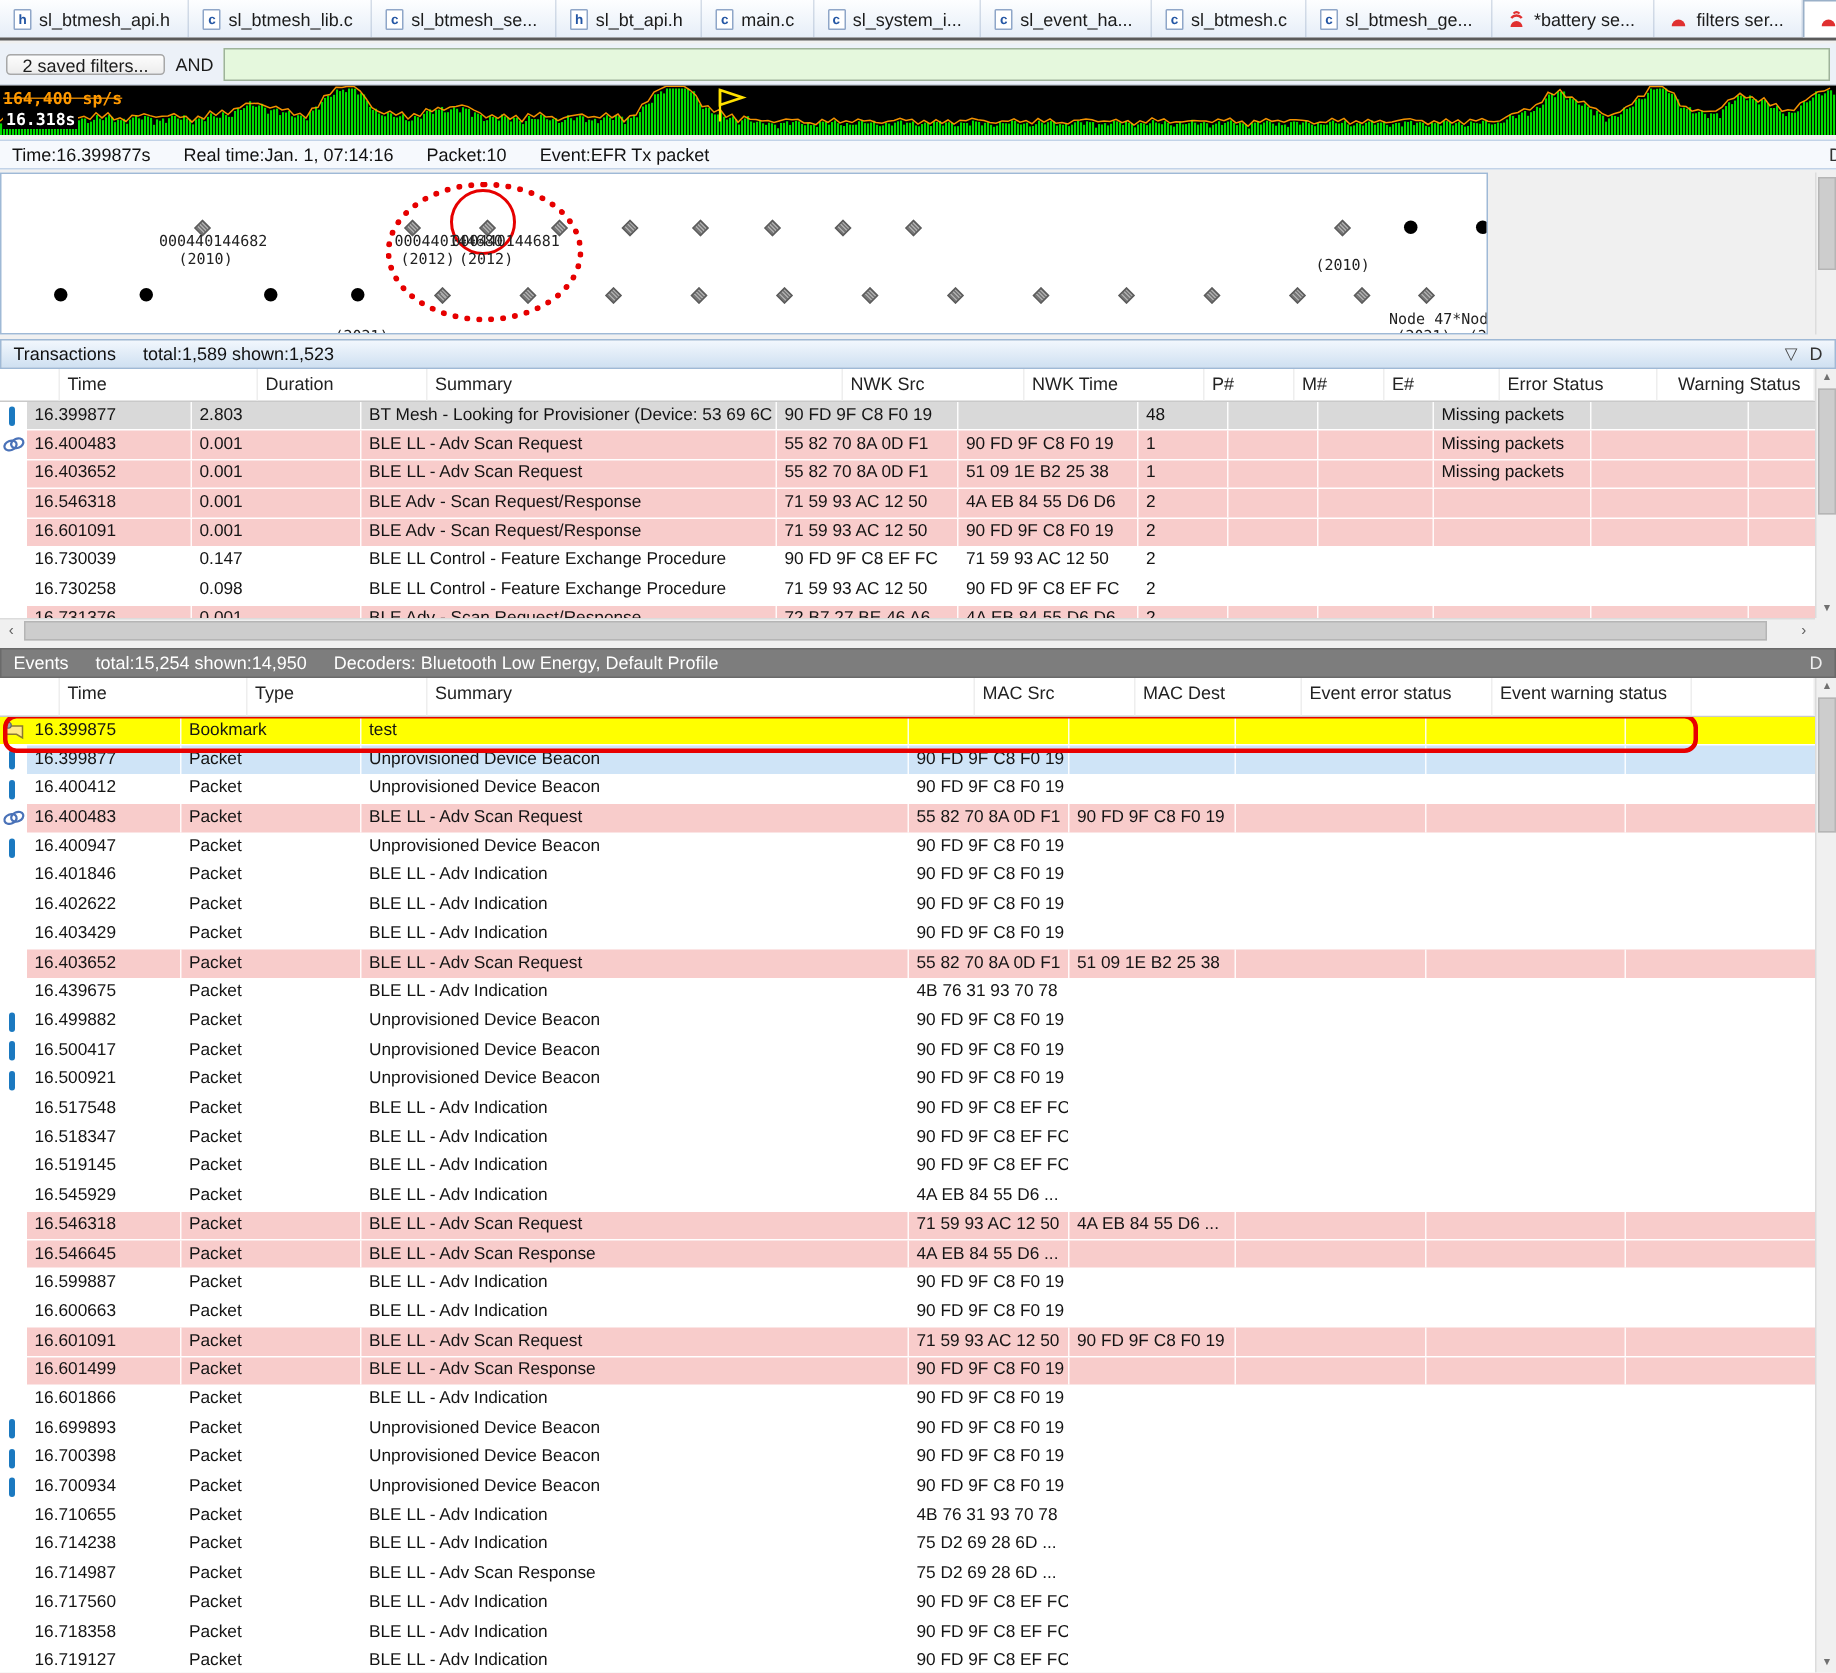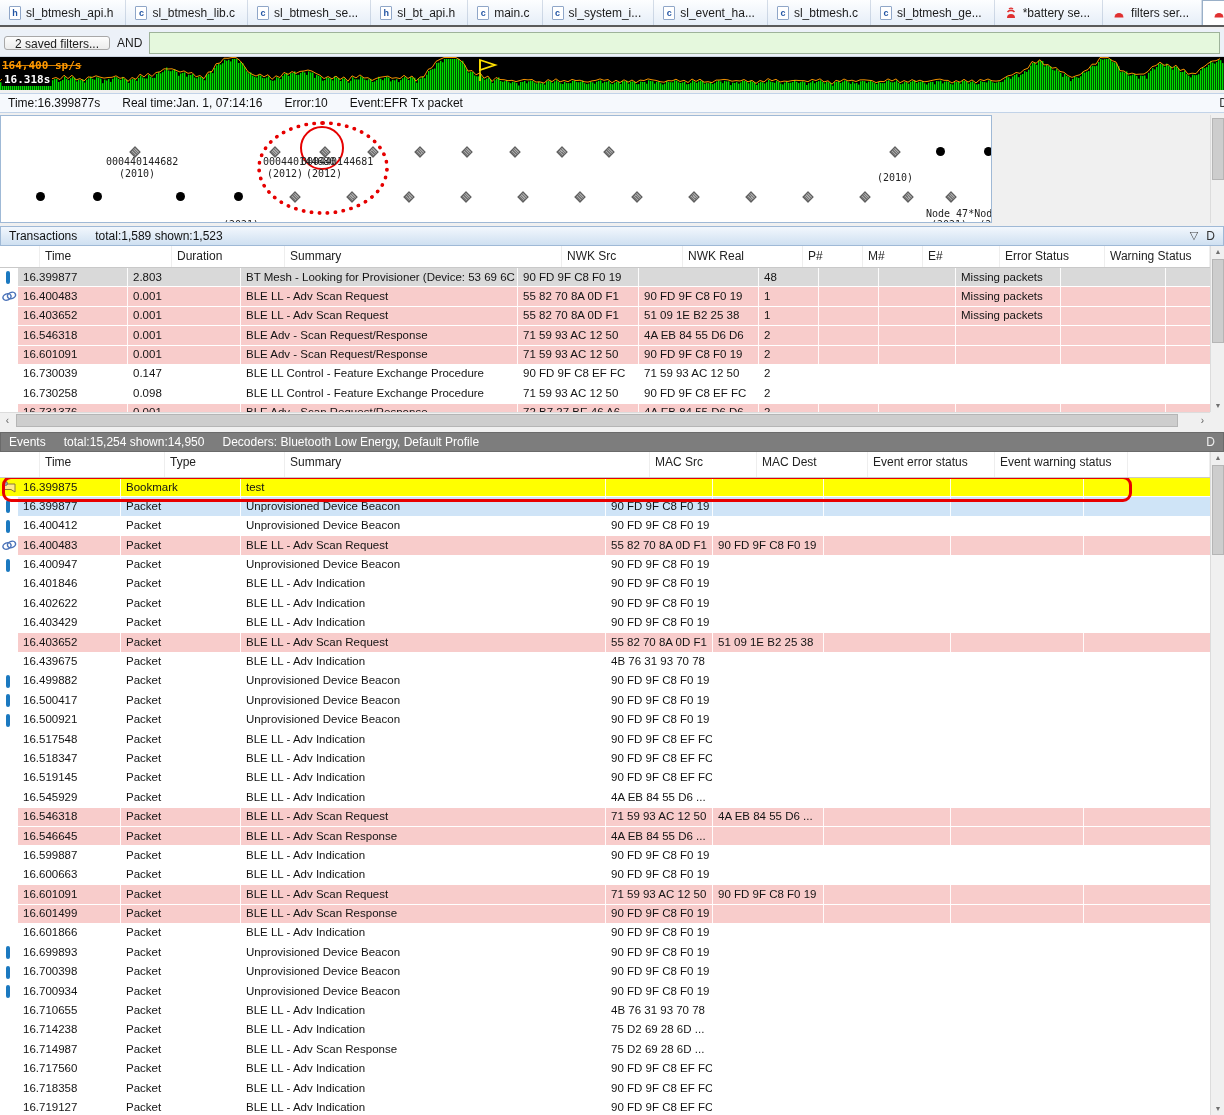--- a/index.html
+++ b/index.html
@@ -783,21 +783,21 @@
         <line x1="480" y1="3" x2="480" y2="24" stroke="#ffe000" stroke-width="1.5"></line>
         <path d="M480 3 L495 8 L480 13 Z" fill="none" stroke="#ffe000" stroke-width="1.8"></path>
       </svg>
     <div class="tl-rate">164,400 sp/s</div>
     <div class="tl-time">16.318s</div>
   </div>
 
   <div id="infobar">
     <span>Time:16.399877s</span>
     <span>Real time:Jan. 1, 07:14:16</span>
-    <span>Error:10</span>
+    <span>Packet:10</span>
     <span>Event:EFR Tx packet</span>
     <span class="edge-d">D</span>
   </div>
 
   <div id="map">
     <div id="dottedEllipse" style="left: 256px; top: 5px; width: 132px; height: 94px;"></div>
     <div id="solidCircle" style="left: 299px; top: 10px; width: 44px; height: 44px;"></div>
   <div class="node diamond" style="left: 130px; top: 32px;"></div>
       <div class="node diamond" style="left: 270px; top: 32px;"></div>
       <div class="node diamond" style="left: 320px; top: 32px;"></div>
@@ -856,26 +856,26 @@
       <span>▽</span>
       <span class="edge-d" style="position:static">D</span>
     </span>
   </div>
   <div id="txThead" class="thead">
       <div class="hc" style="flex: 0 0 40px;"></div>
       <div class="hc" style="flex: 0 0 132px;">Time</div>
       <div class="hc" style="flex: 0 0 113px;">Duration</div>
       <div class="hc" style="flex: 0 0 277px;">Summary</div>
       <div class="hc" style="flex: 0 0 121px;">NWK Src</div>
-      <div class="hc" style="flex: 0 0 120px;">NWK Real</div>
+      <div class="hc" style="flex: 0 0 120px;">NWK Time</div>
       <div class="hc" style="flex: 0 0 60px;">P#</div>
       <div class="hc" style="flex: 0 0 60px;">M#</div>
       <div class="hc" style="flex: 0 0 77px;">E#</div>
       <div class="hc" style="flex: 0 0 105px;">Error Status</div>
-      <div class="hc" style="flex: 0 0 105px;">Warning Status</div>
+      <div class="hc" style="flex: 0 0 105px; text-align: center;">Warning Status</div>
       <div class="hc filler"></div>
     </div>
   <div id="txRows" class="rows">
       <div class="row gray">
         <div class="gut">
           <div class="cursor-mark"></div>
         </div>
         <div class="rc">
           <div class="cell" style="flex: 0 0 110px;">16.399877</div>
           <div class="cell" style="flex: 0 0 113px;">2.803</div>

